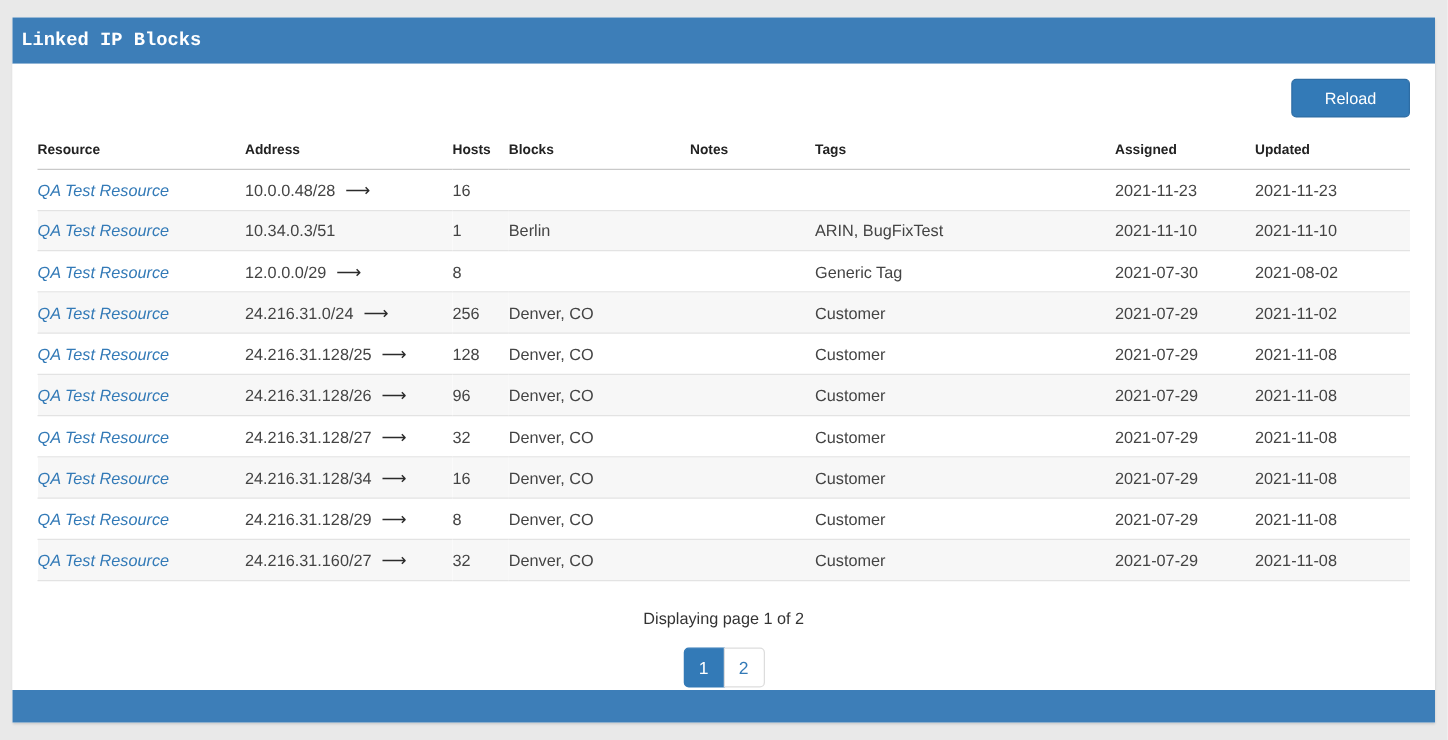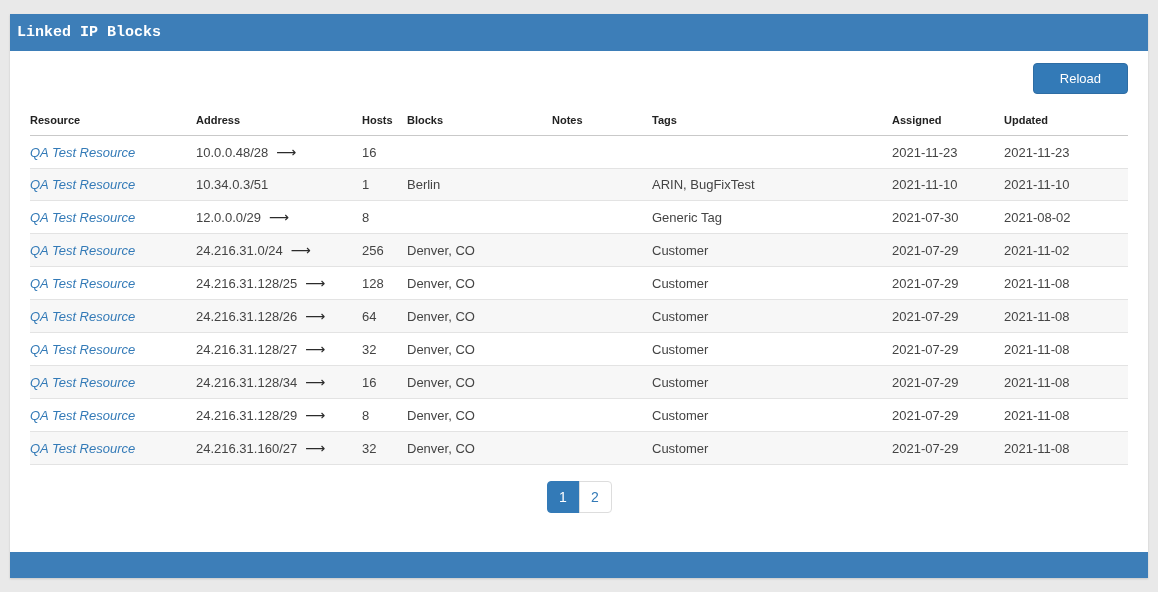--- a/index.html
+++ b/index.html
@@ -218,21 +218,21 @@
             <td>128</td>
             <td>Denver, CO</td>
             <td></td>
             <td>Customer</td>
             <td>2021-07-29</td>
             <td>2021-11-08</td>
           </tr>
           <tr>
             <td><a class="res-link">QA Test Resource</a></td>
             <td><span>24.216.31.128/26</span><span class="arrow">⟶</span></td>
-            <td>64</td>
+            <td>96</td>
             <td>Denver, CO</td>
             <td></td>
             <td>Customer</td>
             <td>2021-07-29</td>
             <td>2021-11-08</td>
           </tr>
           <tr>
             <td><a class="res-link">QA Test Resource</a></td>
             <td><span>24.216.31.128/27</span><span class="arrow">⟶</span></td>
             <td>32</td>
@@ -268,20 +268,21 @@
             <td>32</td>
             <td>Denver, CO</td>
             <td></td>
             <td>Customer</td>
             <td>2021-07-29</td>
             <td>2021-11-08</td>
           </tr>
         </tbody>
     </table>
 
+    <div class="paging-status">Displaying page 1 of 2</div>
 
     <div class="pagination">
         <div class="page-btn active">1</div>
         <div class="page-btn">2</div>
       </div>
   </div>
 
   <div class="panel-footer"></div>
 </div>
 

